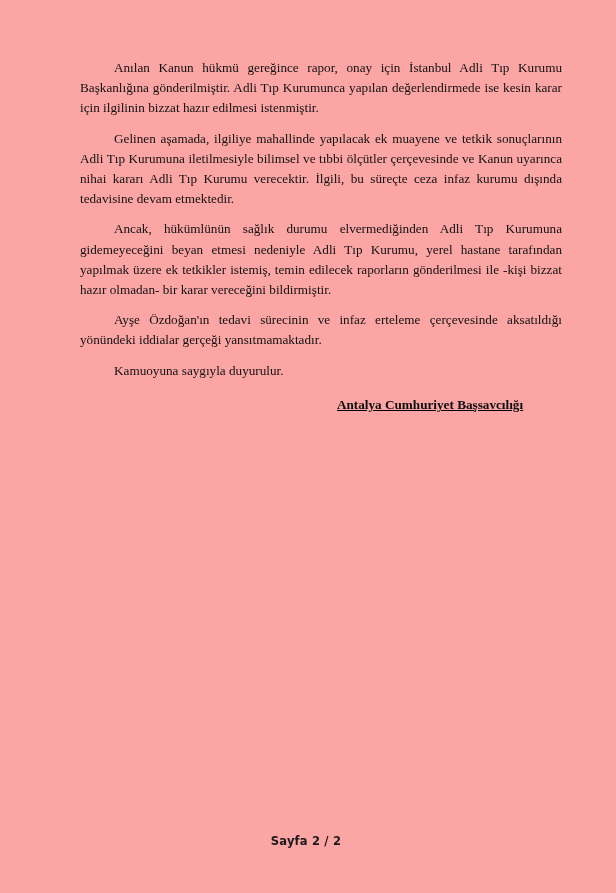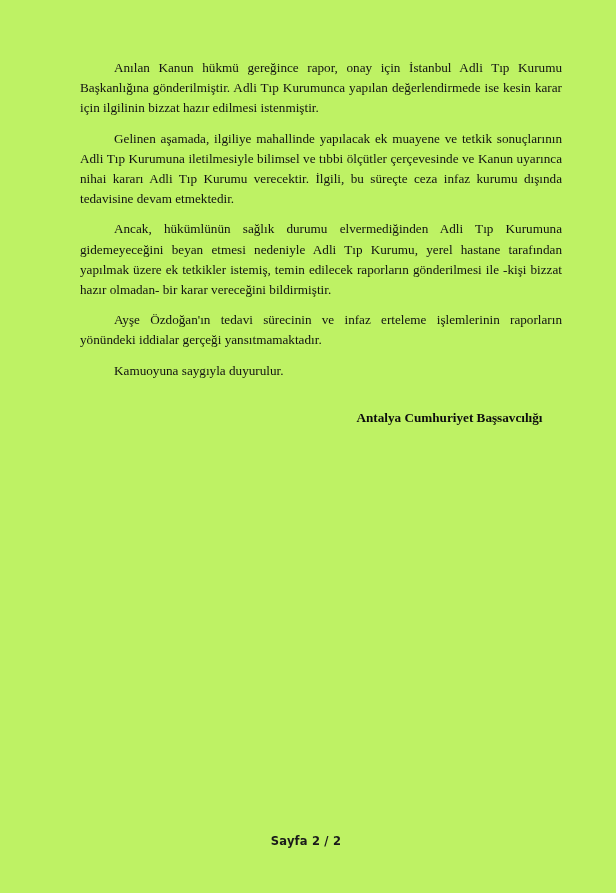--- a/index.html
+++ b/index.html
@@ -6,21 +6,21 @@
   html, body {
     margin: 0;
     padding: 0;
     background: #ffffff;
   }
 
   .page {
     position: relative;
     width: 616px;
     height: 893px;
-    background: #bef264;
+    background: #fca5a5;
     overflow: hidden;
     box-sizing: border-box;
   }
 
   .document-body {
     position: absolute;
     left: 80px;
     top: 58px;
     width: 482px;
   }
@@ -37,23 +37,23 @@
     -webkit-font-smoothing: antialiased;
   }
 
   .paragraph:last-of-type {
     margin-bottom: 16px;
   }
 
   .signature-block {
     position: absolute;
     left: 337px;
-    top: 409px;
+    top: 396px;
     width: 225px;
-    text-align: center;
+    text-decoration: underline;
   }
 
   .signature-line {
     font-family: "Liberation Serif", "DejaVu Serif", serif;
     font-size: 13.2px;
     line-height: 17px;
     font-weight: bold;
     color: #0d0d0d;
     white-space: nowrap;
   }
@@ -76,21 +76,21 @@
 </style>
 </head>
 <body>
 
 <div class="page">
 
   <div class="document-body">
     <p class="paragraph">Anılan Kanun hükmü gereğince rapor, onay için İstanbul Adli Tıp Kurumu Başkanlığına gönderilmiştir. Adli Tıp Kurumunca yapılan değerlendirmede ise kesin karar için ilgilinin bizzat hazır edilmesi istenmiştir.</p>
     <p class="paragraph">Gelinen aşamada, ilgiliye mahallinde yapılacak ek muayene ve tetkik sonuçlarının Adli Tıp Kurumuna iletilmesiyle bilimsel ve tıbbi ölçütler çerçevesinde ve Kanun uyarınca nihai kararı Adli Tıp Kurumu verecektir. İlgili, bu süreçte ceza infaz kurumu dışında tedavisine devam etmektedir.</p>
     <p class="paragraph">Ancak, hükümlünün sağlık durumu elvermediğinden Adli Tıp Kurumuna gidemeyeceğini beyan etmesi nedeniyle Adli Tıp Kurumu, yerel hastane tarafından yapılmak üzere ek tetkikler istemiş, temin edilecek raporların gönderilmesi ile -kişi bizzat hazır olmadan- bir karar vereceğini bildirmiştir.</p>
-    <p class="paragraph">Ayşe Özdoğan'ın tedavi sürecinin ve infaz erteleme işlemlerinin raporların yönündeki iddialar gerçeği yansıtmamaktadır.</p>
+    <p class="paragraph">Ayşe Özdoğan'ın tedavi sürecinin ve infaz erteleme çerçevesinde aksatıldığı yönündeki iddialar gerçeği yansıtmamaktadır.</p>
     <p class="paragraph">Kamuoyuna saygıyla duyurulur.</p>
   </div>
 
   <div class="signature-block">
     <div class="signature-line">Antalya Cumhuriyet Başsavcılığı</div>
   </div>
 
   <div class="page-footer">
     <span class="page-footer-label">Sayfa 2 / 2</span>
   </div>

